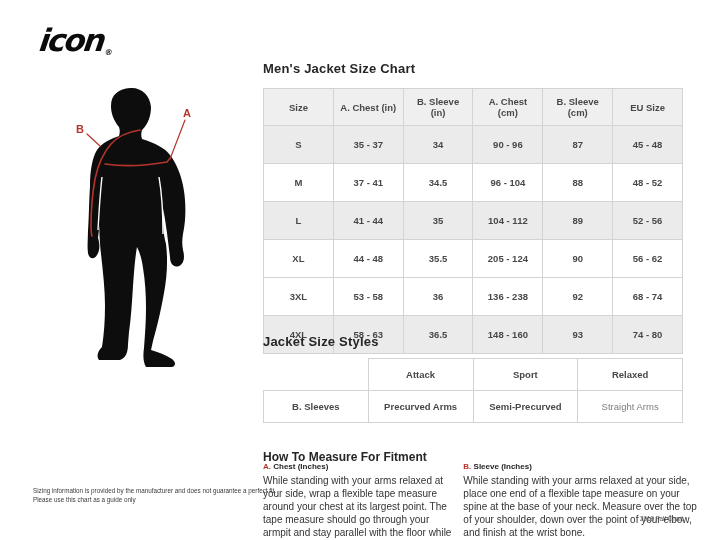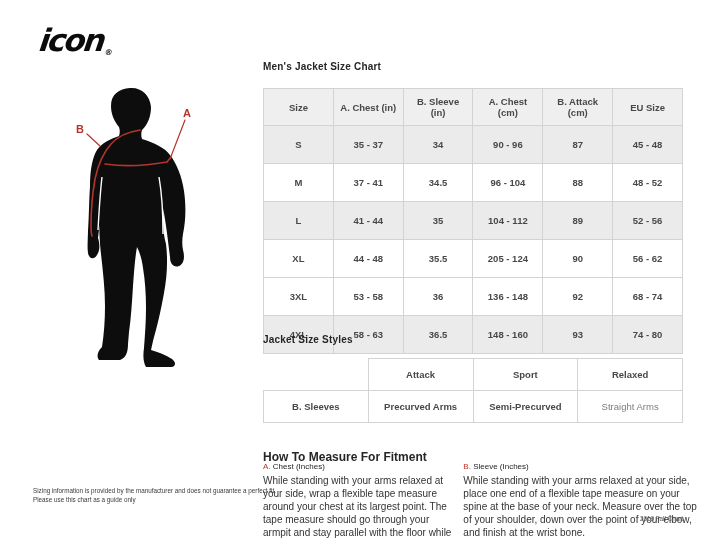--- a/index.html
+++ b/index.html
@@ -10,21 +10,21 @@
   .logo{position:absolute;left:40px;top:22px;font-style:italic;font-weight:900;
         font-size:31px;letter-spacing:-2px;color:#0b0b0b;transform:skewX(-8deg);
         font-family:"DejaVu Sans","Liberation Sans",sans-serif;}
   .logo .reg{font-size:8px;font-style:normal;letter-spacing:0;vertical-align:baseline;
         position:relative;top:4px;left:2px;font-weight:700;}
 
   
   .figure-wrap{position:absolute;left:30px;top:84px;width:230px;height:300px;}
 
   
-  .sec-title{position:absolute;left:263px;font-size:10px;font-weight:700;color:#262626;
+  .sec-title{position:absolute;left:263px;font-size:13px;font-weight:700;color:#262626;
         letter-spacing:.2px;}
   table{border-collapse:collapse;table-layout:fixed;}
   th,td{border:1px solid #d3d3d3;text-align:center;vertical-align:middle;
         font-size:9.5px;font-weight:700;color:#484848;padding:5px;overflow:hidden;}
 
   .size-table{position:absolute;left:263px;top:88px;width:420px;}
   .size-table thead th{background:#efefef;height:26px;}
   .size-table tbody td{height:27px;background:#ffffff;}
   .size-table tbody tr.alt td{background:#ebebeb;}
 
@@ -35,21 +35,21 @@
   .styles-table tr.alt td{background:#ebebeb;}
   .styles-table td.muted{color:#7d7d7d;font-weight:400;}
 
   
   .measure-title{position:absolute;left:263px;top:450px;font-size:12px;font-weight:700;
         color:#262626;}
   .measure-cols{position:absolute;left:263px;top:462px;width:440px;display:flex;}
   .measure-block{line-height:1.32;}
   .measure-block.left{width:195px;margin-right:8px;}
   .measure-block.right{width:243px;}
-  .measure-head{font-size:8px;font-weight:400;color:#242424;margin-bottom:1px;}
+  .measure-head{font-size:8px;font-weight:700;color:#242424;margin-bottom:1px;}
   .measure-head .letter{color:#b5352c;}
   .measure-body{font-size:10px;font-weight:400;color:#333333;}
 
   
   .disclaimer{position:absolute;left:33px;top:486px;width:250px;font-size:6.3px;
         color:#3a3a3a;line-height:1.45;}
   .chart-version{position:absolute;right:37px;top:515px;font-size:6.3px;color:#555555;}
 </style>
 </head>
 <body>
@@ -90,21 +90,21 @@
   </div>
 
   <div class="sec-title" style="top:61px;">Men's Jacket Size Chart</div>
   <table class="size-table">
     <thead>
         <tr id="size-head">
           <th>Size</th>
           <th>A. Chest (in)</th>
           <th>B. Sleeve (in)</th>
           <th>A. Chest (cm)</th>
-          <th>B. Attack (cm)</th>
+          <th>B. Sleeve (cm)</th>
           <th>EU Size</th>
         </tr>
       </thead>
     <tbody id="size-body">
         <tr class="alt">
           <td>S</td>
           <td>35 - 37</td>
           <td>34</td>
           <td>90 - 96</td>
           <td>87</td>
@@ -131,21 +131,21 @@
           <td>44 - 48</td>
           <td>35.5</td>
           <td>205 - 124</td>
           <td>90</td>
           <td>56 - 62</td>
         </tr>
         <tr>
           <td>3XL</td>
           <td>53 - 58</td>
           <td>36</td>
-          <td>136 - 148</td>
+          <td>136 - 238</td>
           <td>92</td>
           <td>68 - 74</td>
         </tr>
         <tr class="alt">
           <td>4XL</td>
           <td>58 - 63</td>
           <td>36.5</td>
           <td>148 - 160</td>
           <td>93</td>
           <td>74 - 80</td>

